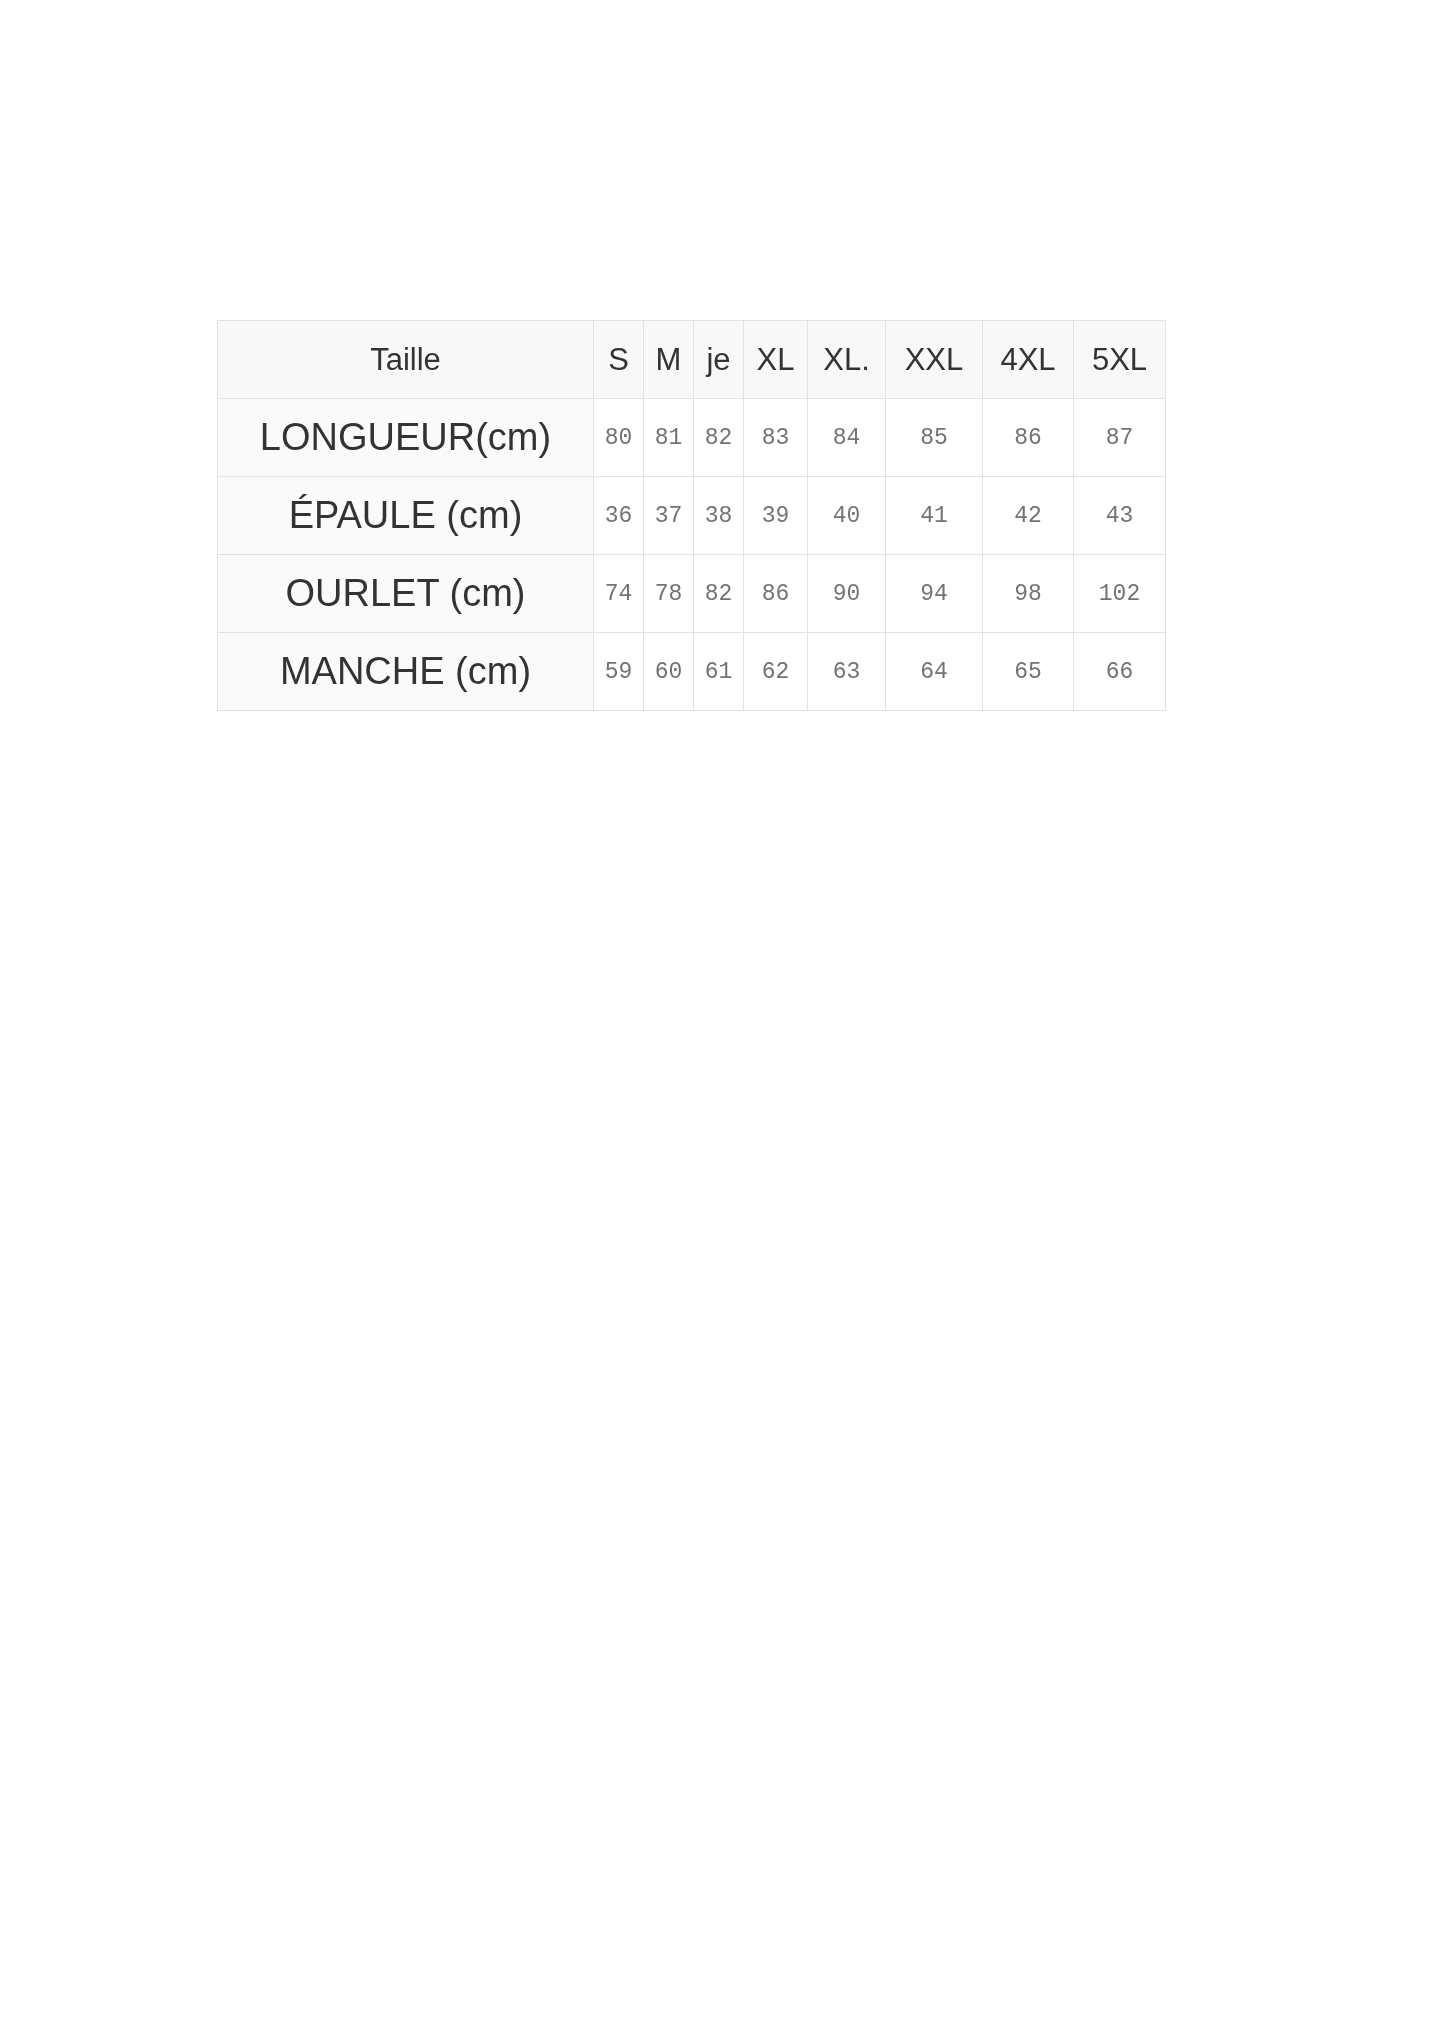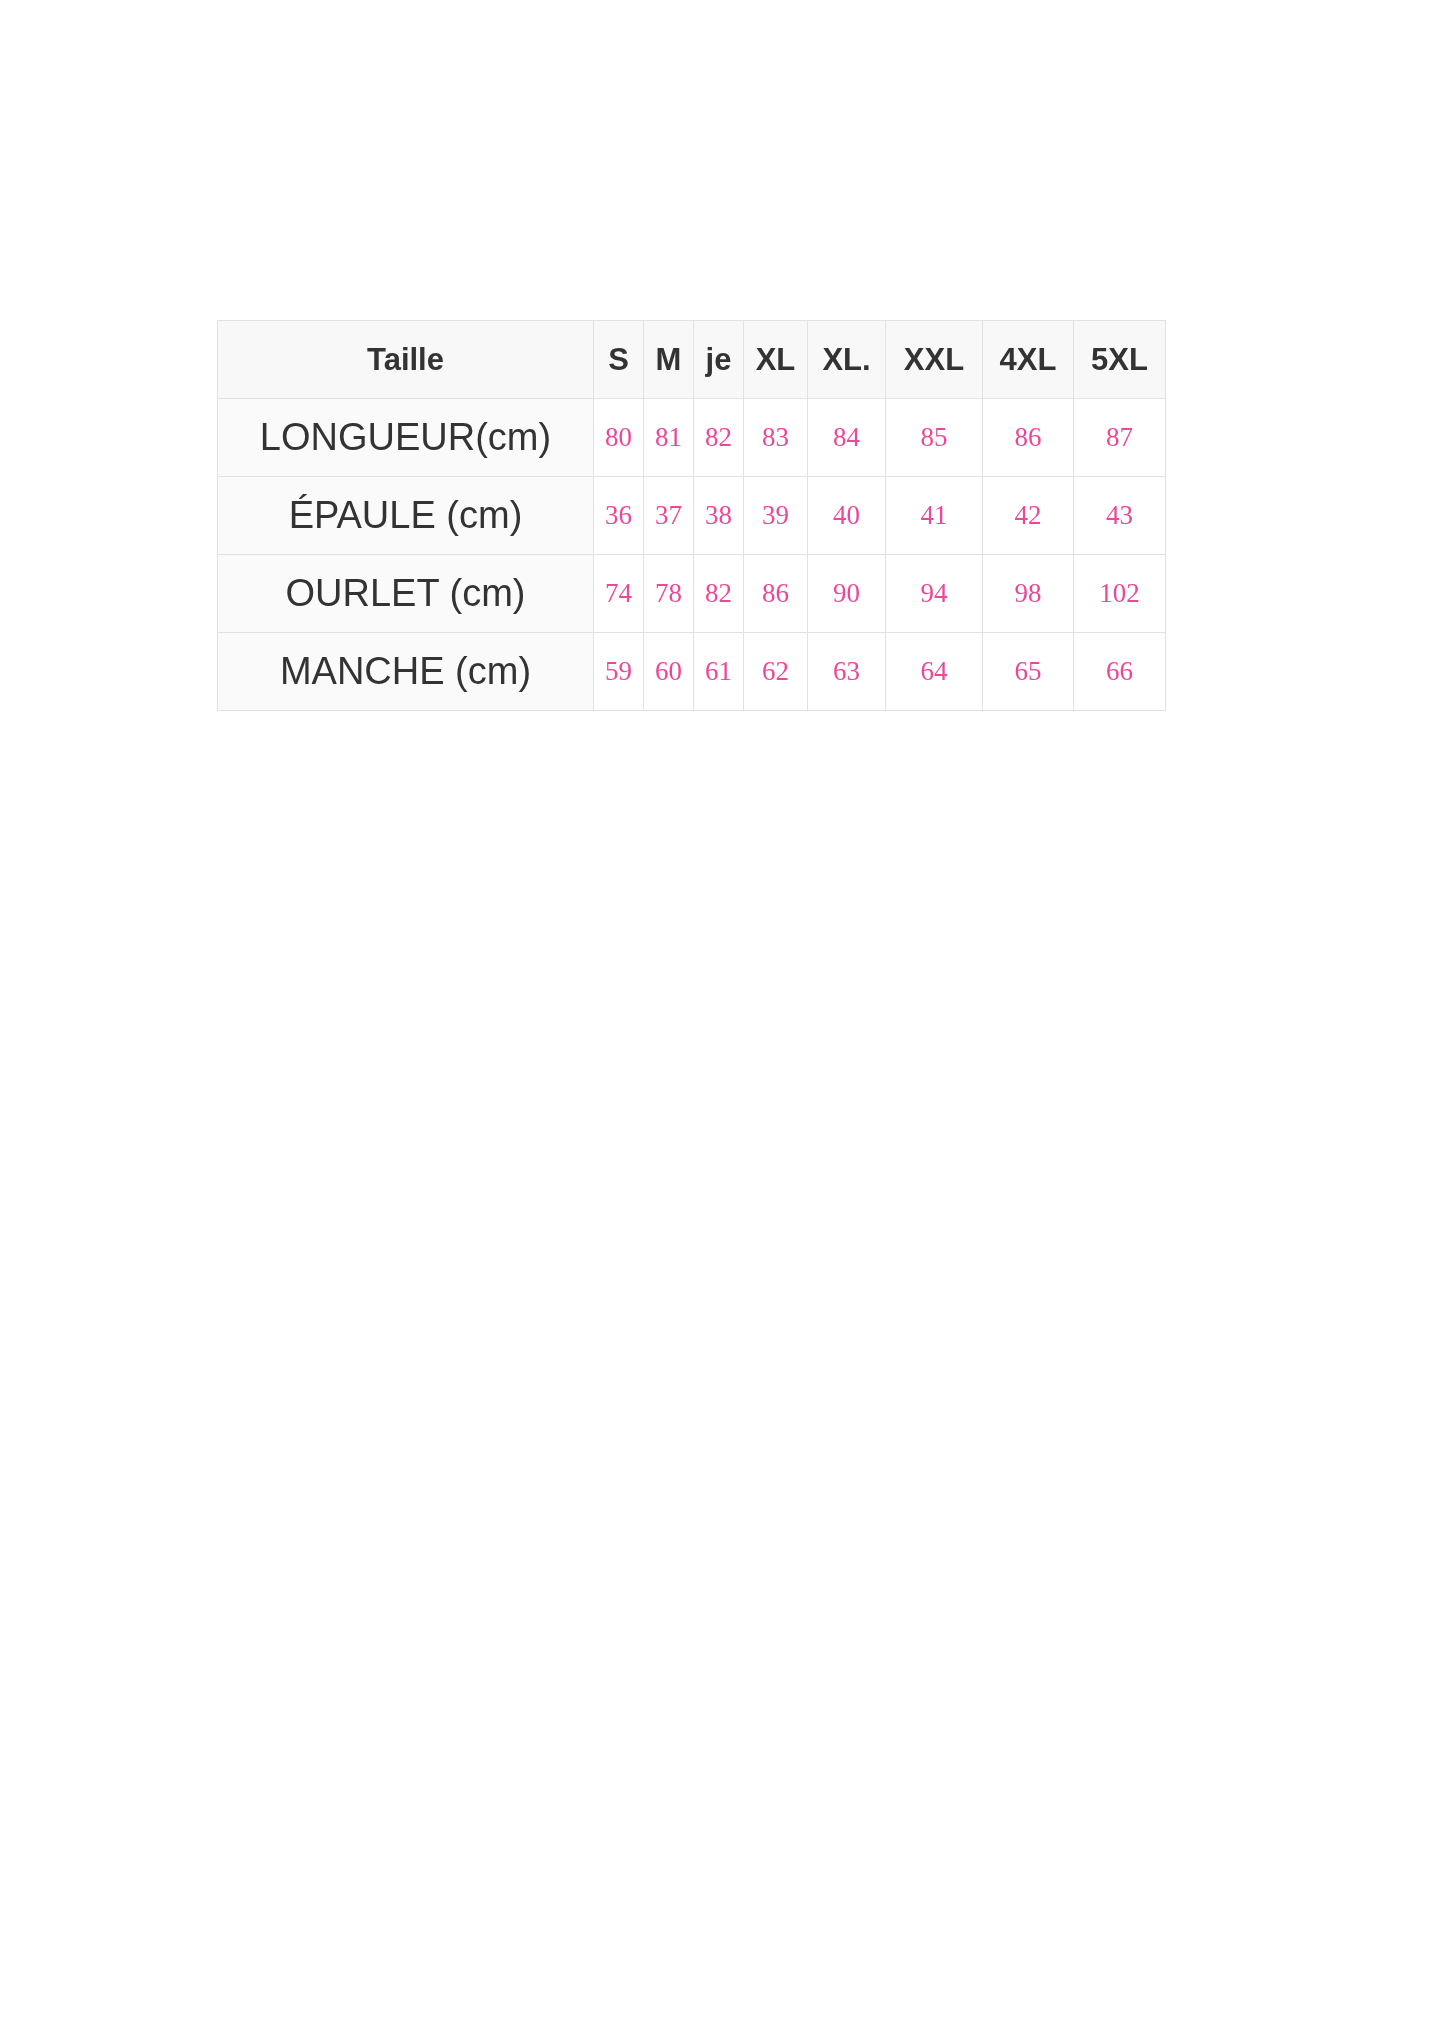--- a/index.html
+++ b/index.html
@@ -44,36 +44,36 @@
     height: 77px;
     padding: 0;
     text-align: center;
     vertical-align: middle;
     overflow: hidden;
   }
   .size-table th {
     background: #f8f8f8;
     font-family: "Liberation Sans", sans-serif;
     font-size: 31px;
-    font-weight: 700;
+    font-weight: 400;
     color: #333333;
   }
   .size-table td.row-label {
     background: #fafafa;
     font-family: "Liberation Sans", sans-serif;
     font-size: 38px;
     font-weight: 400;
     color: #333333;
   }
   .size-table td.value {
     background: #ffffff;
-    font-family: Liberation Serif, serif;
-    font-size: 27px;
+    font-family: Liberation Mono, monospace;
+    font-size: 23px;
     font-weight: 400;
-    color: #ec4899;
+    color: #737373;
   }
 </style>
 </head>
 <body>
 
 <div class="page">
 
 
   <table class="size-table">
     <colgroup>

